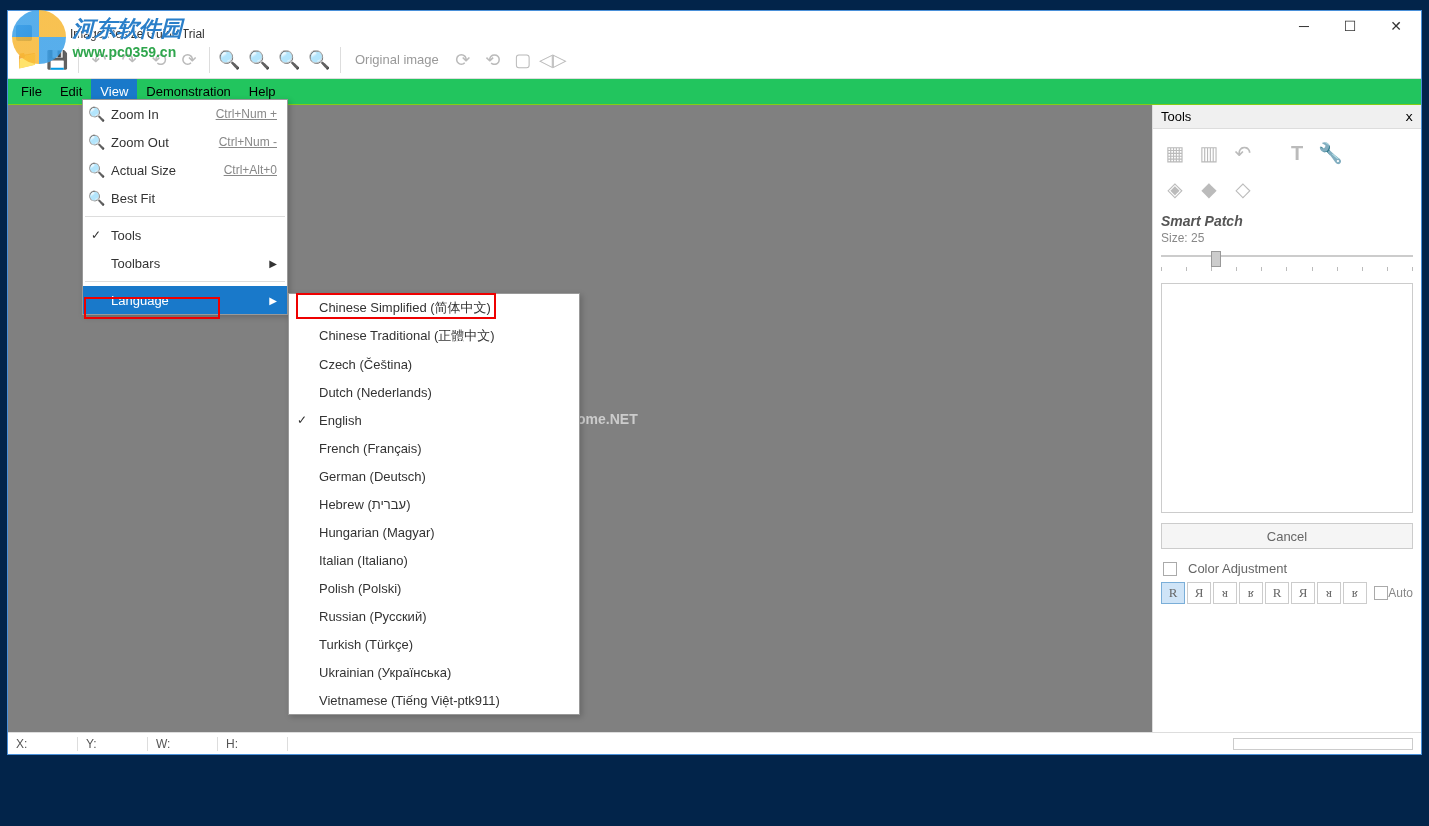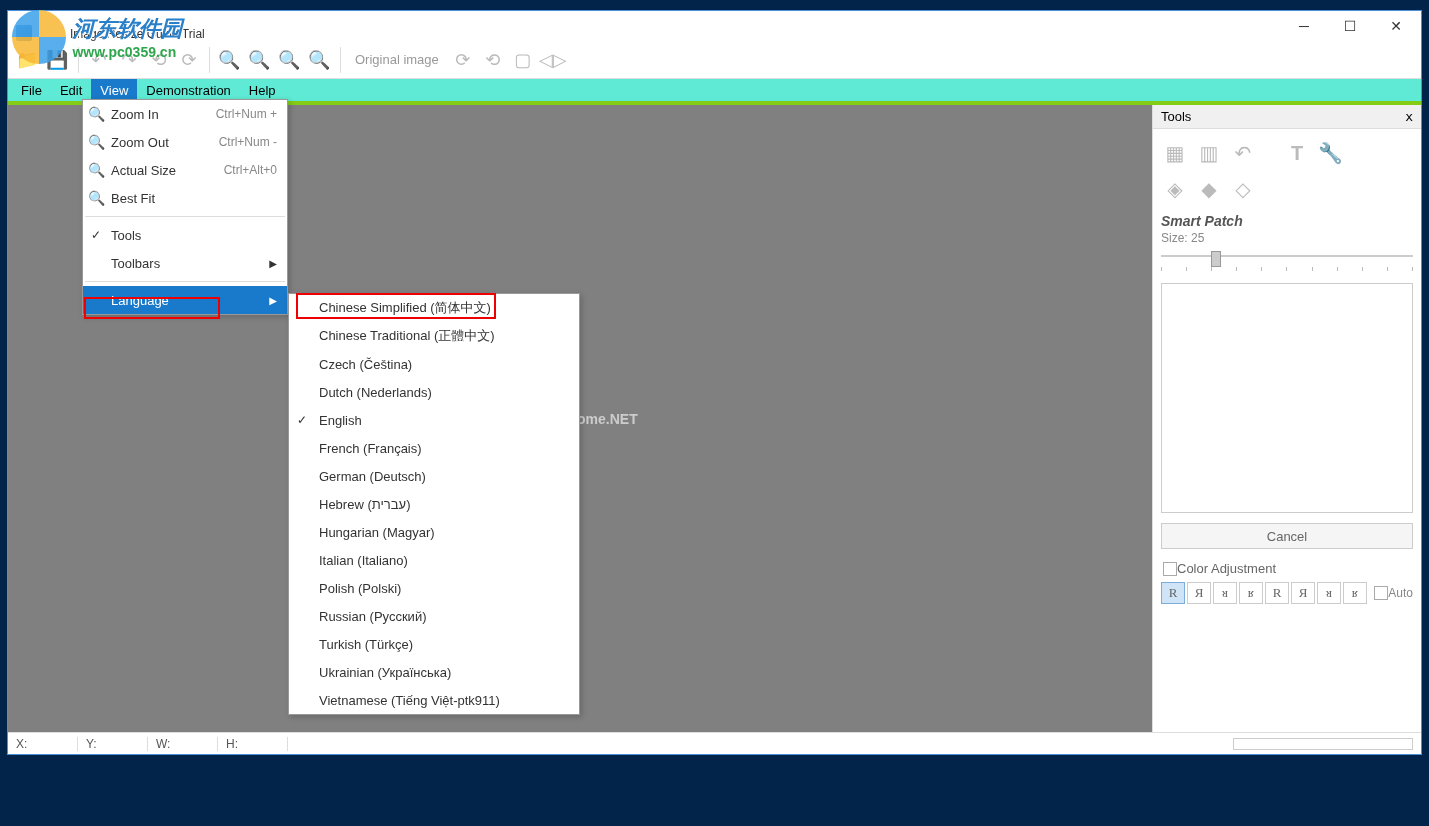--- a/index.html
+++ b/index.html
@@ -7,21 +7,21 @@
 .window { position: absolute; top: 10px; left: 7px; width: 1415px; height: 745px; background: #fff; border: 1px solid #4a90d9; display: flex; flex-direction: column; }
 .titlebar { height: 30px; background: #fff; display: flex; align-items: flex-end; padding: 0 2px 0 8px; font-size: 12px; color: #333; gap: 32px; }
 .titlebar .app-icon { width: 16px; height: 16px; background: linear-gradient(135deg,#5aa3e8,#2b6cb0); margin-right: 6px; border-radius: 2px; }
 .title-text { flex: 1; }
 .win-controls { display: flex; }
 .win-btn { width: 46px; height: 30px; display: flex; align-items: center; justify-content: center; font-size: 14px; color: #333; cursor: pointer; }
 .toolbar { height: 38px; background: #fff; border-bottom: 1px solid #ddd; display: flex; align-items: center; padding: 0 6px; gap: 2px; }
 .tb-btn { width: 28px; height: 28px; display: flex; align-items: center; justify-content: center; color: #bbb; font-size: 18px; border: 1px solid transparent; }
 .tb-sep { width: 1px; height: 26px; background: #ddd; margin: 0 4px; }
 .tb-text { color: #999; font-size: 13px; padding: 0 8px; }
-.menubar { height: 26px; background: #5eead4; display: flex; align-items: stretch; padding: 0 4px; font-size: 13px; border-bottom: 4px solid #84cc16; }
+.menubar { height: 26px; background: #22c55e; display: flex; align-items: stretch; padding: 0 4px; font-size: 13px; border-bottom: 1px solid #84cc16; }
 .menu-item { padding: 0 9px; display: flex; align-items: center; cursor: pointer; }
 .menu-item.active { background: #1979ca; color: #fff; }
 .workspace { flex: 1; display: flex; position: relative; }
 .canvas-area { flex: 1; background: #808080; position: relative; }
 .canvas-watermark { position: absolute; top: 50%; left: 50%; transform: translate(-50%,-50%); color: #ccc; font-weight: bold; font-size: 14px; }
 .tools-panel { width: 269px; background: #fff; border-left: 1px solid #ddd; display: flex; flex-direction: column; }
 .tools-header { height: 24px; background: #f0f0f0; border-bottom: 1px solid #ddd; display: flex; align-items: center; padding: 0 8px; font-size: 13px; }
 .tools-header .x { margin-left: auto; font-family: monospace; cursor: pointer; }
 .tool-rows { padding: 10px 8px 4px; display: flex; flex-direction: column; gap: 8px; }
 .tool-row { display: flex; gap: 6px; }
@@ -29,35 +29,35 @@
 .section-title { padding: 6px 8px 2px; font-size: 14px; color: #555; font-weight: 600; font-style: italic; }
 .size-label { padding: 0 8px 4px; font-size: 12px; color: #888; }
 .slider-wrap { padding: 0 8px 8px; }
 .slider-track { height: 14px; position: relative; }
 .slider-line { position: absolute; top: 6px; left: 0; right: 0; height: 2px; background: #ccc; }
 .slider-thumb { position: absolute; top: 2px; left: 20%; width: 10px; height: 16px; background: #ccc; border: 1px solid #999; }
 .slider-ticks { display: flex; justify-content: space-between; padding-top: 4px; }
 .slider-ticks span { width: 1px; height: 4px; background: #bbb; }
 .preview-box { margin: 4px 8px; height: 230px; border: 1px solid #ccc; background: #fff; }
 .cancel-btn { margin: 6px 8px; height: 26px; border: 1px solid #ccc; background: #f5f5f5; display: flex; align-items: center; justify-content: center; font-size: 13px; color: #666; cursor: pointer; }
-.check-row { display: flex; align-items: center; gap: 0; padding: 6px 10px; font-size: 13px; color: #666; }
+.check-row { display: flex; align-items: center; gap: 11px; padding: 6px 10px; font-size: 13px; color: #666; }
 .chk { width: 14px; height: 14px; border: 1px solid #aaa; }
 .r-row { display: flex; gap: 2px; padding: 0 8px; align-items: center; }
 .r-btn { width: 24px; height: 22px; border: 1px solid #ccc; display: flex; align-items: center; justify-content: center; font-size: 13px; color: #666; font-family: serif; }
 .r-btn.sel { background: #cfe4f7; border-color: #7aaed8; }
 .auto-chk { margin-left: auto; display: flex; align-items: center; font-size: 12px; color: #888; }
 .statusbar { height: 22px; background: #fff; border-top: 1px solid #ddd; display: flex; align-items: center; font-size: 12px; color: #555; }
 .status-cell { padding: 0 8px; border-right: 1px solid #ddd; min-width: 70px; }
 .status-spacer { flex: 1; }
 .status-prog { width: 180px; height: 12px; border: 1px solid #ccc; margin: 0 8px; }
 .dropdown { position: absolute; background: #fff; border: 1px solid #999; box-shadow: 2px 2px 6px rgba(0,0,0,.2); z-index: 100; font-size: 13px; color: #333; }
 .dd-view { top: 99px; left: 82px; width: 206px; }
 .dd-item { display: flex; align-items: center; height: 28px; padding: 0 10px 0 28px; position: relative; cursor: pointer; }
 .dd-item.highlight { background: #1979ca; color: #fff; }
-.dd-item .shortcut { margin-left: auto; color: #888; font-size: 12px; }
+.dd-item .shortcut { margin-left: auto; color: #888; font-size: 12px; text-decoration: underline; }
 .dd-item .arrow { margin-left: auto; font-size: 10px; }
 .dd-item .ico { position: absolute; left: 6px; width: 16px; height: 16px; color: #bbb; display: flex; align-items: center; justify-content: center; font-size: 14px; }
 .dd-item .chk-mark { position: absolute; left: 8px; color: #333; font-size: 12px; }
 .dd-sep { height: 1px; background: #ddd; margin: 4px 2px; }
 .dd-lang { top: 293px; left: 288px; width: 292px; }
 .dd-lang .dd-item { padding-left: 30px; }
 .red-box { position: absolute; border: 2px solid #e00; pointer-events: none; z-index: 200; }
 .red-box.a { top: 297px; left: 84px; width: 136px; height: 22px; }
 .red-box.b { top: 293px; left: 296px; width: 200px; height: 26px; }
 .brand-overlay { position: absolute; top: 10px; left: 12px; z-index: 50; pointer-events: none; }

